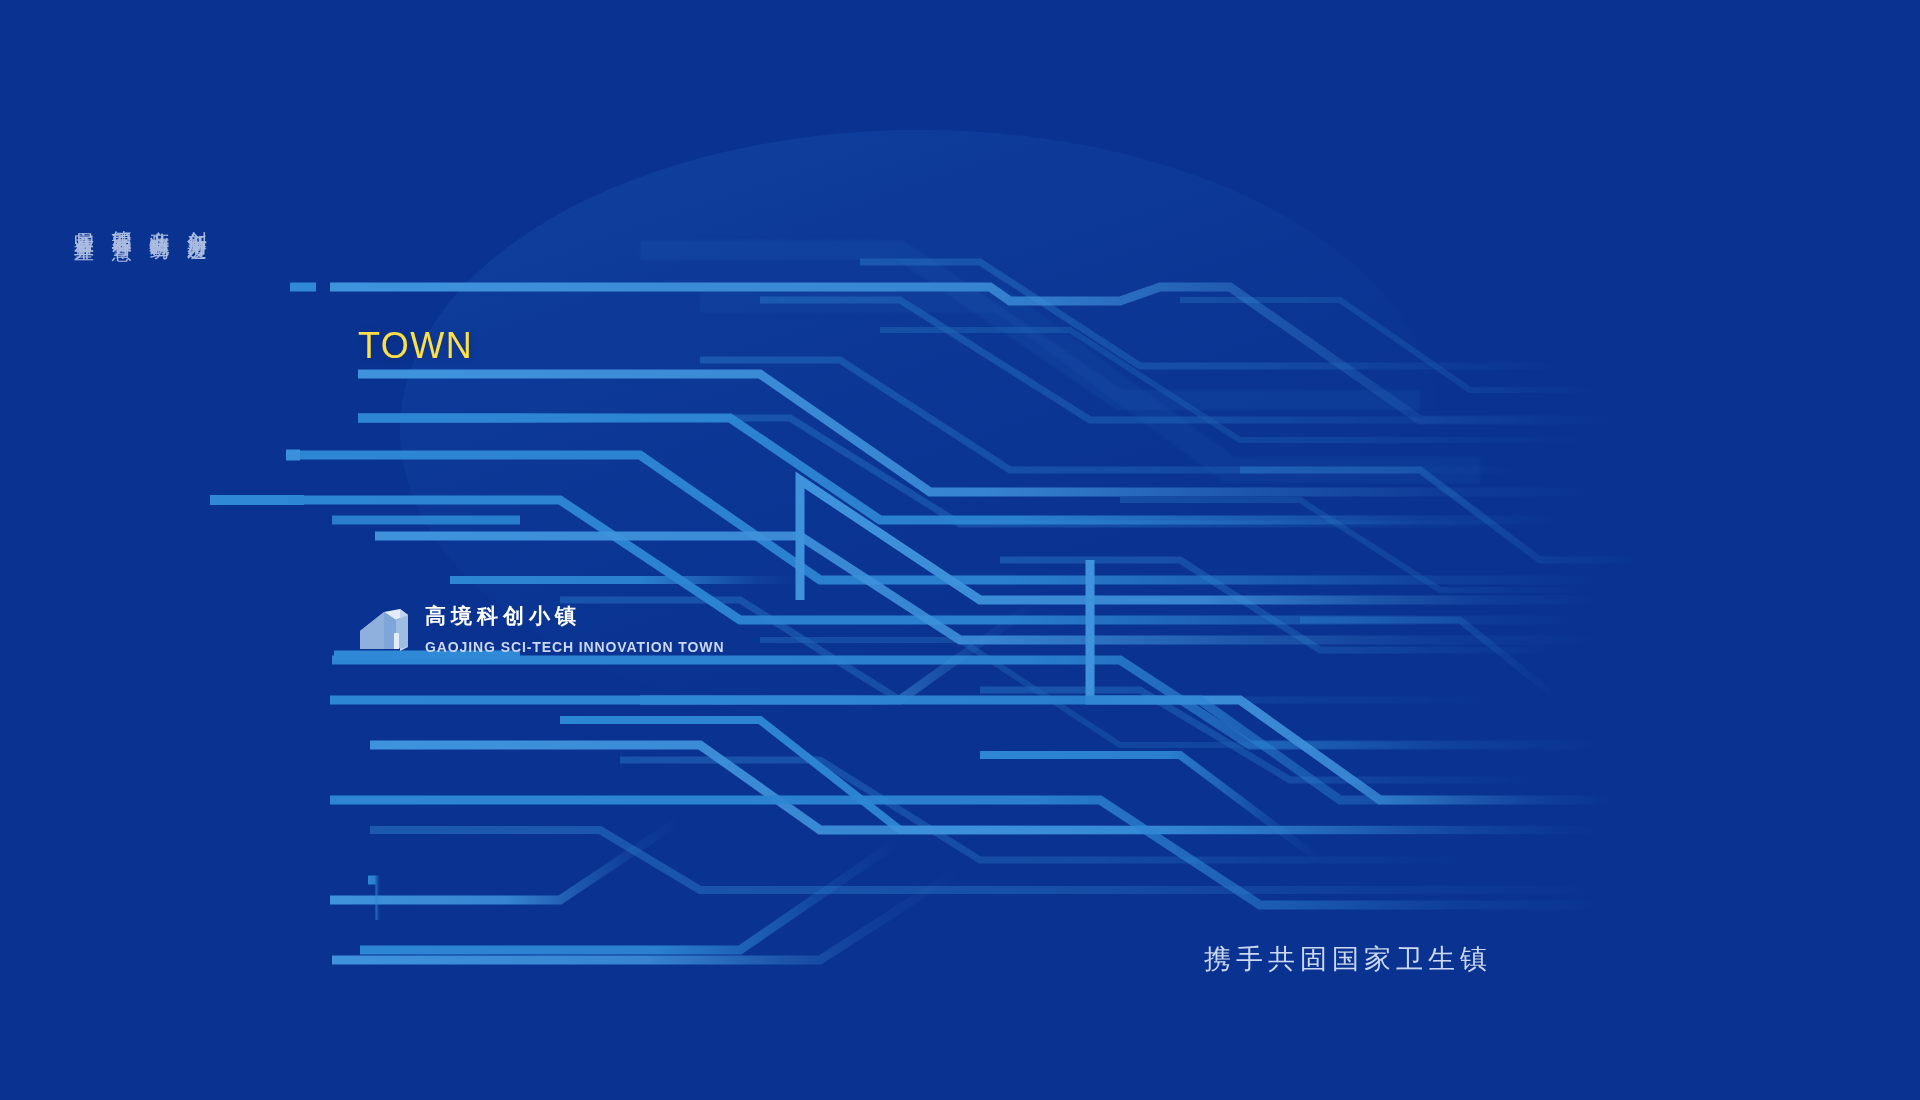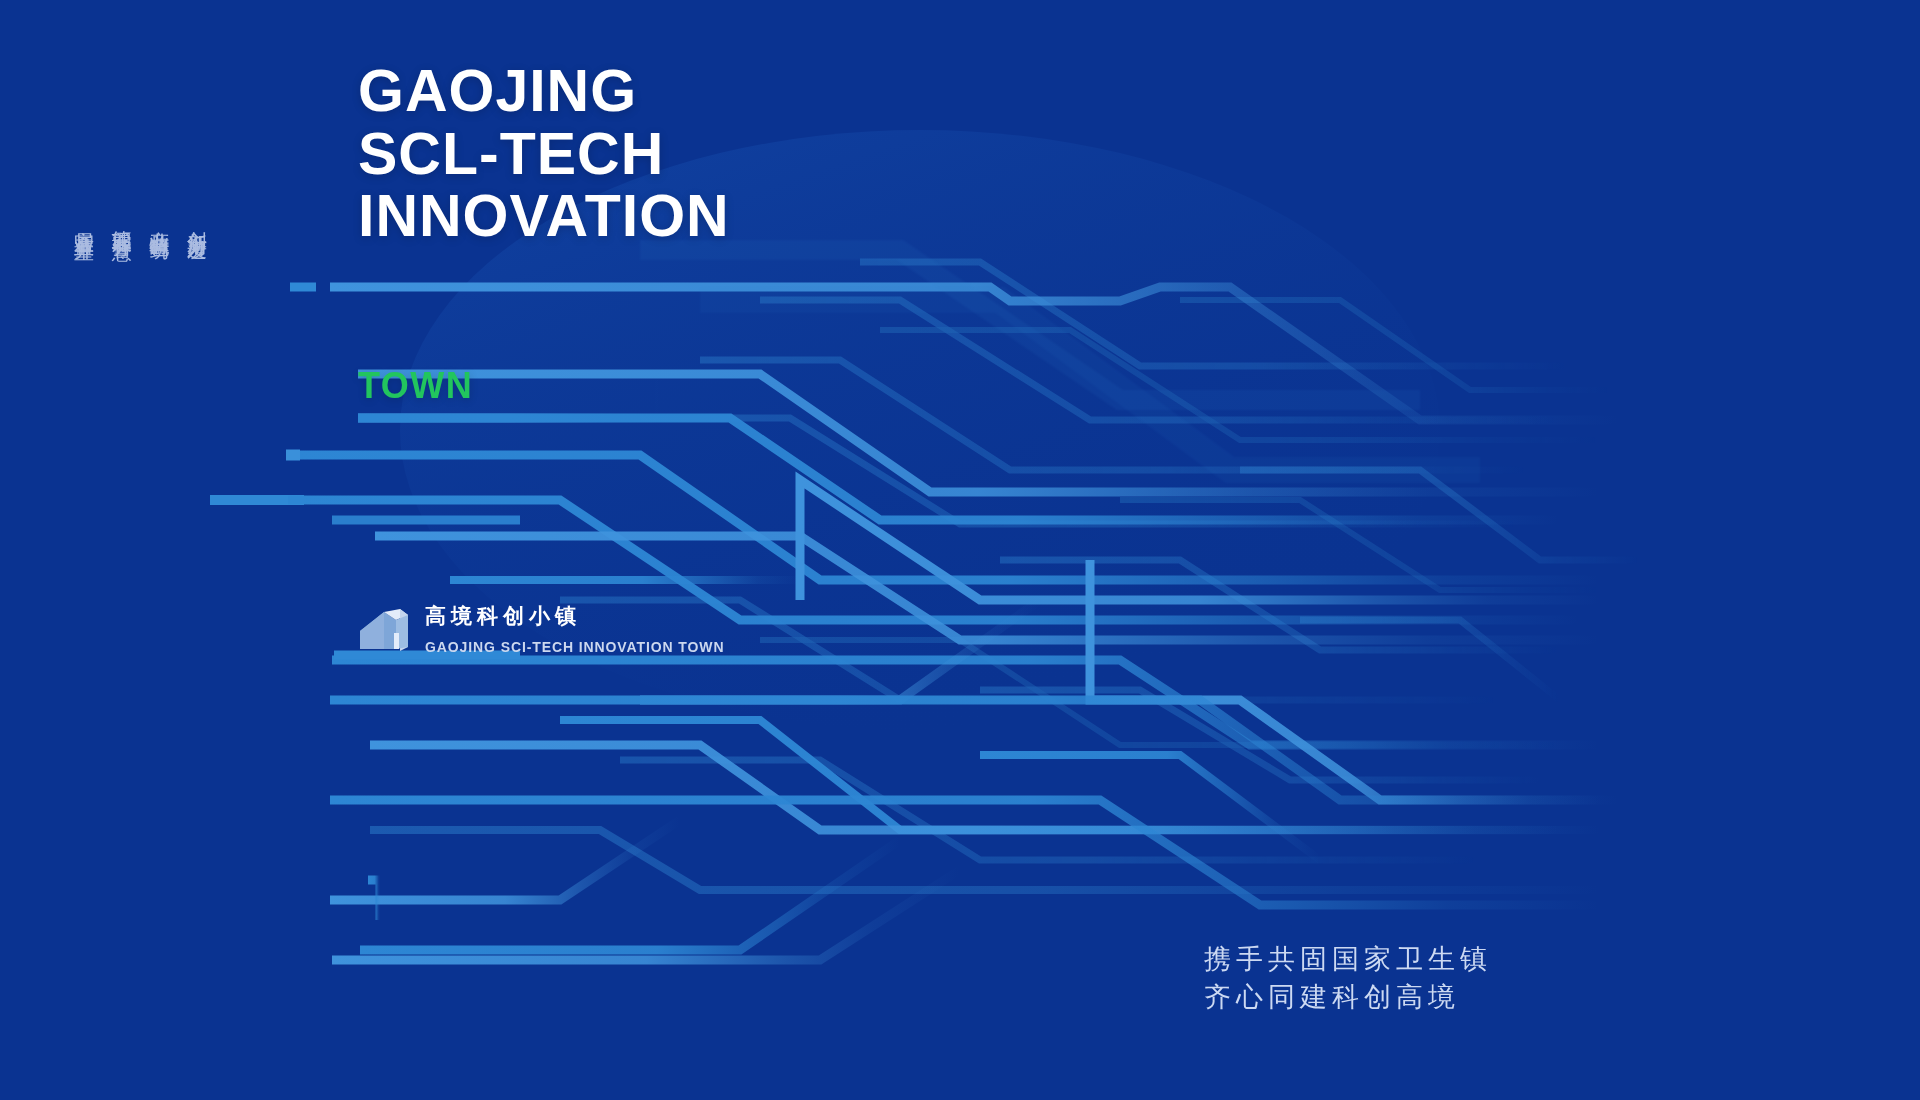--- a/index.html
+++ b/index.html
@@ -35,23 +35,22 @@
     color:#ffffff;
     font-weight:bold;
     font-size:59px;
     line-height:1.06;
     letter-spacing:1px;
     text-shadow:0 2px 10px rgba(0,0,0,.18);
   }
   .headline div{white-space:nowrap;}
   .townword{
     position:absolute;left:358px;top:325px;
-    color:#22c55e;font-weight:bold;font-size:36px;letter-spacing:1.5px;
+    color:#fde047;font-weight:normal;font-size:36px;letter-spacing:1.5px;
     text-shadow:0 2px 8px rgba(0,0,0,.18);
-    margin-top:40px;
   }
 
   
   .logo{
     position:absolute;left:356px;top:605px;
     display:flex;align-items:center;gap:11px;
   }
   .logo-mark{width:58px;height:46px;display:block;}
   .logo-text{display:flex;flex-direction:column;gap:14px;}
   .logo-cn{
@@ -187,40 +186,34 @@
     <path d="M700 300 L1000 300 L1230 470 L1480 470" stroke="#2f7fce" stroke-width="26" opacity=".08" fill="none" filter="url(#soft)"></path>
   </svg>
 
   <div class="vslogan">
     <div class="vcol">创新活力迸发</div>
     <div class="vcol">产业特色鲜明</div>
     <div class="vcol">管理服务智慧</div>
     <div class="vcol">宜居宜业并重</div>
   </div>
 
-  <div class="headline">
-    <div>GAOJING</div>
-    <div>SCL-TECH</div>
-    <div>INNOVATION</div>
-  </div>
   <div class="townword">TOWN</div>
 
   <div class="logo">
     <svg class="logo-mark" viewBox="0 0 58 46" xmlns="http://www.w3.org/2000/svg">
       <path d="M4 24 L28 5 L40 13 L40 42 L4 42 Z" fill="#7ea6d8"></path>
       <path d="M28 5 L44 2 L52 8 L40 13 Z" fill="#e3ecfa"></path>
       <path d="M44 2 L52 8 L52 40 L44 44 Z" fill="#c3d5ee"></path>
       <path d="M40 13 L52 8 L52 40 L40 42 Z" fill="#9dbde3"></path>
       <rect x="38" y="26" width="5" height="16" fill="#e3ecfa"></rect>
       <path d="M4 24 L28 5 L28 42 L4 42 Z" fill="#8fb0dd"></path>
     </svg>
     <div class="logo-text">
       <div class="logo-cn">高境科创小镇</div>
       <div class="logo-en">GAOJING SCI-TECH INNOVATION TOWN</div>
     </div>
   </div>
 
   <div class="brslogan">
     <div>携手共固国家卫生镇</div>
-    <div>齐心同建科创高境</div>
   </div>
 
 </div>
 
 </body></html>

